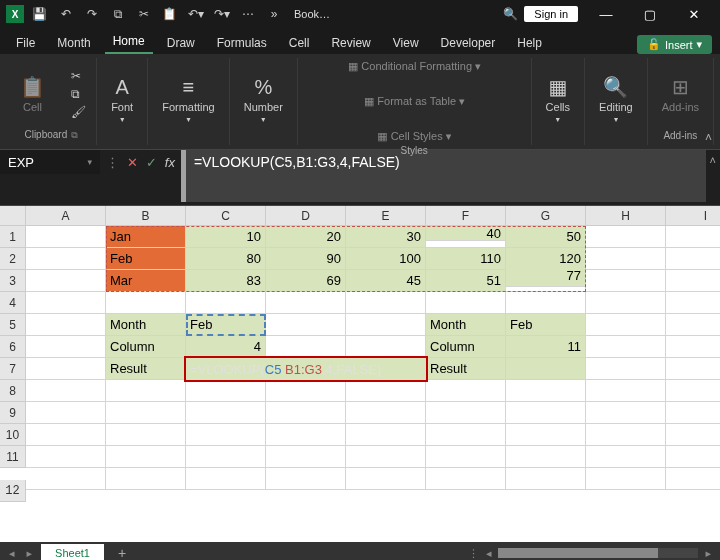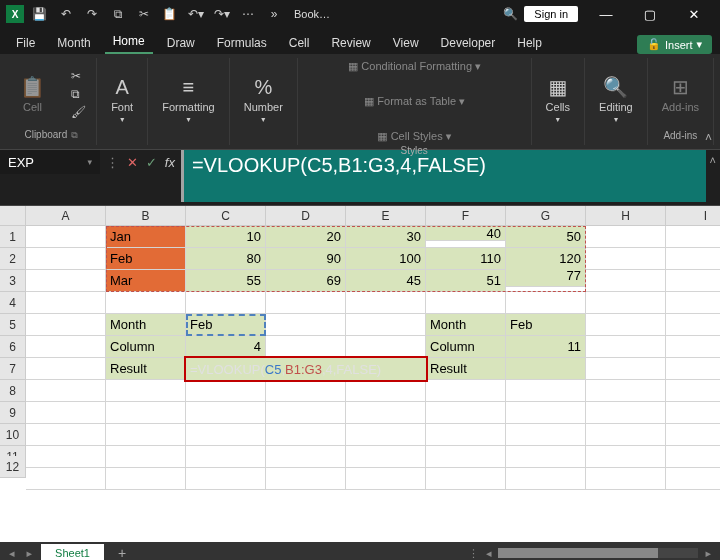--- a/index.html
+++ b/index.html
@@ -36,21 +36,21 @@
 .launcher { font-size: 9px; color: #888; margin-left: 4px; }
 
 
 .fbar { height: 56px; background: #1f1f1f; display: flex; align-items: flex-start; border-bottom: 1px solid #444; }
 .namebox { width: 100px; background: #1a1a1a; padding: 4px 8px; font-size: 13px; color: #fff; display: flex; align-items: center; height: 24px; justify-content: space-between; }
 .fb-btns { display: flex; gap: 8px; padding: 4px 6px; align-items: center; height: 24px; }
 .fb-btns span { font-size: 13px; }
 .fb-cancel { color: #e06666; }
 .fb-ok { color: #6b9e78; }
 .fb-fx { color: #ccc; font-style: italic; }
-.fb-input { flex: 1; background: #0f766e; padding: 4px 8px; font-size: 20px; color: #fff; height: 52px; border-left: 3px solid #a3a3a3; }
+.fb-input { flex: 1; background: #404040; padding: 4px 8px; font-size: 14px; color: #fff; height: 52px; border-left: 5px solid #a3a3a3; }
 .fb-expand { padding: 4px; color: #aaa; font-size: 11px; }
 
 
 .grid { position: relative; background: #fff; height: 336px; overflow: hidden; }
 .gcorner { position: absolute; left: 0; top: 0; width: 26px; height: 20px; background: #e6e6e6; border-right: 1px solid #ccc; border-bottom: 1px solid #ccc; }
 .colhead { position: absolute; top: 0; height: 20px; background: #e6e6e6; border-right: 1px solid #ccc; border-bottom: 1px solid #ccc; display: flex; align-items: center; justify-content: center; font-size: 12px; color: #333; }
 .rowhead { position: absolute; left: 0; width: 26px; background: #e6e6e6; border-right: 1px solid #ccc; border-bottom: 1px solid #ccc; display: flex; align-items: center; justify-content: center; font-size: 12px; color: #333; }
 .cell { position: absolute; border-right: 1px solid #d4d4d4; border-bottom: 1px solid #d4d4d4; font-size: 13px; color: #000; display: flex; align-items: center; padding: 0 4px; background: #fff; }
 .cell.right { justify-content: flex-end; }
 .cell.green { background: #d8e4bc; }
@@ -230,21 +230,21 @@
       <div class="rowhead" style="top: 42px; height: 22px;">2</div>
       <div class="rowhead" style="top: 64px; height: 22px;">3</div>
       <div class="rowhead" style="top: 86px; height: 22px;">4</div>
       <div class="rowhead" style="top: 108px; height: 22px;">5</div>
       <div class="rowhead" style="top: 130px; height: 22px;">6</div>
       <div class="rowhead" style="top: 152px; height: 22px;">7</div>
       <div class="rowhead" style="top: 174px; height: 22px;">8</div>
       <div class="rowhead" style="top: 196px; height: 22px;">9</div>
       <div class="rowhead" style="top: 218px; height: 22px;">10</div>
       <div class="rowhead" style="top: 240px; height: 22px;">11</div>
-      <div class="rowhead" style="top: 250px; height: 22px;">12</div>
+      <div class="rowhead" style="top: 274px; height: 22px; font-family: Liberation Mono, monospace;">12</div>
       <div class="cell" style="left: 26px; top: 20px; width: 80px; height: 22px;"></div>
       <div class="cell" style="left: 106px; top: 20px; width: 80px; height: 22px;"></div>
       <div class="cell" style="left: 186px; top: 20px; width: 80px; height: 22px;"></div>
       <div class="cell" style="left: 266px; top: 20px; width: 80px; height: 22px;"></div>
       <div class="cell" style="left: 346px; top: 20px; width: 80px; height: 22px;"></div>
       <div class="cell" style="left: 426px; top: 20px; width: 80px; height: 22px;"></div>
       <div class="cell" style="left: 506px; top: 20px; width: 80px; height: 22px;"></div>
       <div class="cell" style="left: 586px; top: 20px; width: 80px; height: 22px;"></div>
       <div class="cell" style="left: 666px; top: 20px; width: 80px; height: 22px;"></div>
       <div class="cell" style="left: 26px; top: 42px; width: 80px; height: 22px;"></div>
@@ -352,21 +352,21 @@
       <div class="cell green right" style="left: 346px; top: 20px; width: 80px; height: 22px;">30</div>
       <div class="cell green right" style="left: 426px; top: 20px; width: 80px; height: 15px;">40</div>
       <div class="cell green right" style="left: 506px; top: 20px; width: 80px; height: 22px;">50</div>
       <div class="cell orange" style="left: 106px; top: 42px; width: 80px; height: 22px;">Feb</div>
       <div class="cell green right" style="left: 186px; top: 42px; width: 80px; height: 22px;">80</div>
       <div class="cell green right" style="left: 266px; top: 42px; width: 80px; height: 22px;">90</div>
       <div class="cell green right" style="left: 346px; top: 42px; width: 80px; height: 22px;">100</div>
       <div class="cell green right" style="left: 426px; top: 42px; width: 80px; height: 22px;">110</div>
       <div class="cell green right" style="left: 506px; top: 42px; width: 80px; height: 22px;">120</div>
       <div class="cell orange" style="left: 106px; top: 64px; width: 80px; height: 22px;">Mar</div>
-      <div class="cell green right" style="left: 186px; top: 64px; width: 80px; height: 22px;">55</div>
+      <div class="cell green right" style="left: 186px; top: 64px; width: 80px; height: 22px;">83</div>
       <div class="cell green right" style="left: 266px; top: 64px; width: 80px; height: 22px;">69</div>
       <div class="cell green right" style="left: 346px; top: 64px; width: 80px; height: 22px;">45</div>
       <div class="cell green right" style="left: 426px; top: 64px; width: 80px; height: 22px;">51</div>
       <div class="cell green right" style="left: 506px; top: 59px; width: 80px; height: 22px;">77</div>
       <div class="cell green" style="left: 106px; top: 108px; width: 80px; height: 22px;">Month</div>
       <div class="cell green" style="left: 186px; top: 108px; width: 80px; height: 22px;">Feb</div>
       <div class="cell green" style="left: 426px; top: 108px; width: 80px; height: 22px;">Month</div>
       <div class="cell green" style="left: 506px; top: 108px; width: 80px; height: 22px;">Feb</div>
       <div class="cell green" style="left: 106px; top: 130px; width: 80px; height: 22px;">Column</div>
       <div class="cell green right" style="left: 186px; top: 130px; width: 80px; height: 22px;">4</div>

